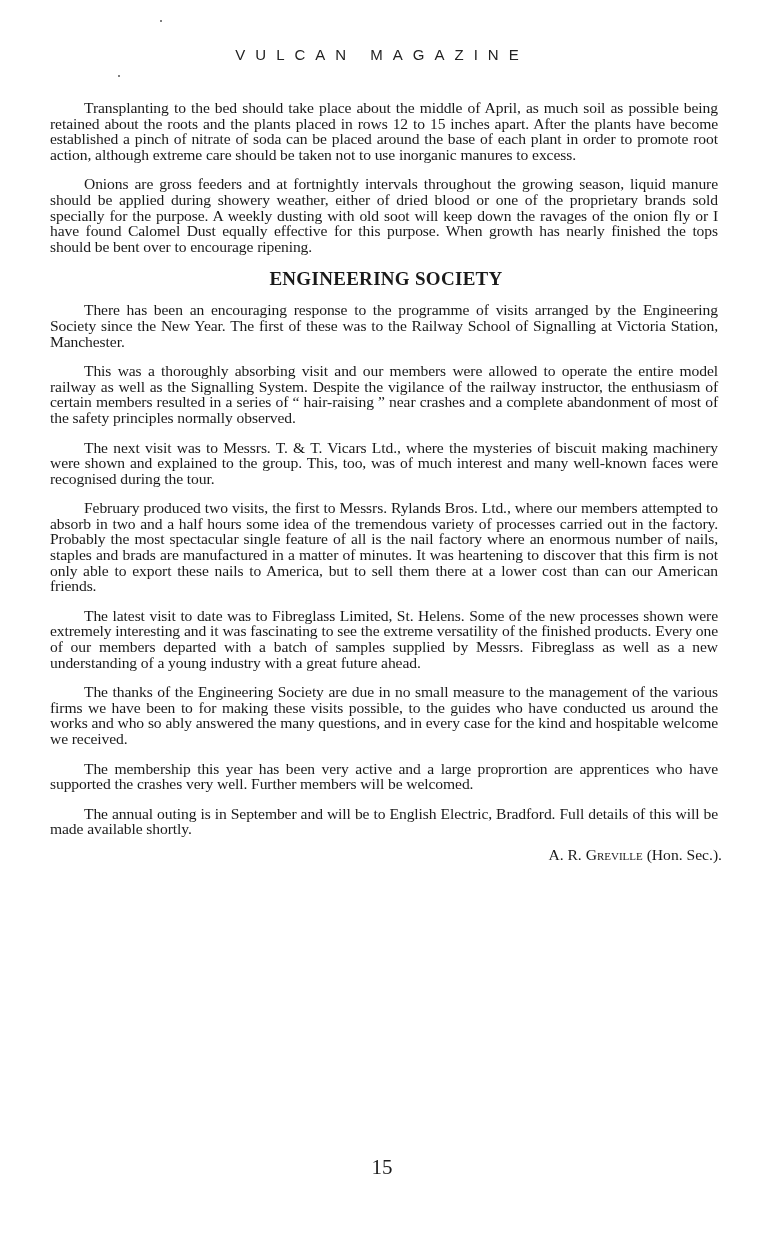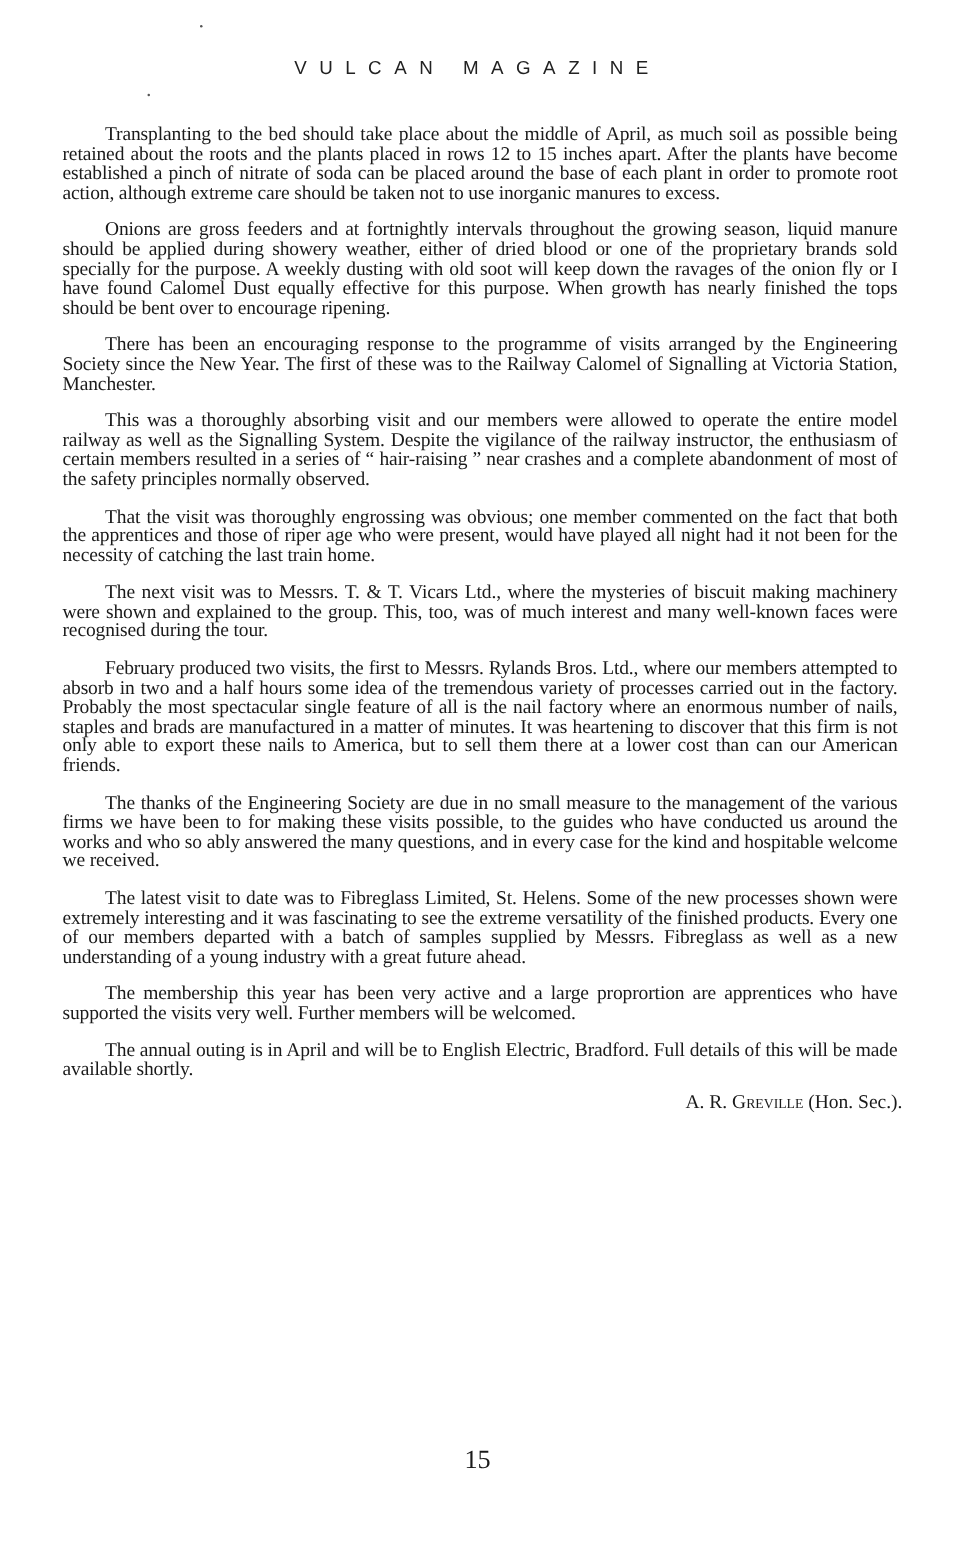--- a/index.html
+++ b/index.html
@@ -91,29 +91,29 @@
   <div class="running-head">VULCAN MAGAZINE</div>
 
   <div class="content">
 
     <section>
       <p class="para">Transplanting to the bed should take place about the middle of April, as much soil as possible being retained about the roots and the plants placed in rows 12 to 15 inches apart. After the plants have become established a pinch of nitrate of soda can be placed around the base of each plant in order to promote root action, although extreme care should be taken not to use inorganic manures to excess.</p>
       <p class="para">Onions are gross feeders and at fortnightly intervals throughout the growing season, liquid manure should be applied during showery weather, either of dried blood or one of the proprietary brands sold specially for the purpose. A weekly dusting with old soot will keep down the ravages of the onion fly or I have found Calomel Dust equally effective for this purpose. When growth has nearly finished the tops should be bent over to encourage ripening.</p>
     </section>
 
     <section>
-      <p class="para">There has been an encouraging response to the programme of visits arranged by the Engineering Society since the New Year. The first of these was to the Railway Calomel of Signalling at Victoria Station, Manchester.</p>
+      <h2 class="section-title">ENGINEERING SOCIETY</h2>
+      <p class="para">There has been an encouraging response to the programme of visits arranged by the Engineering Society since the New Year. The first of these was to the Railway School of Signalling at Victoria Station, Manchester.</p>
       <p class="para">This was a thoroughly absorbing visit and our members were allowed to operate the entire model railway as well as the Signalling System. Despite the vigilance of the railway instructor, the enthusiasm of certain members resulted in a series of “ hair-raising ” near crashes and a complete abandonment of most of the safety principles normally observed.</p>
-      <p class="para">That the visit was thoroughly engrossing was obvious; one member commented on the fact that both the apprentices and those of riper age who were present, would have played all night had it not been for the necessity of catching the last train home.</p>
       <p class="para">The next visit was to Messrs. T. &amp; T. Vicars Ltd., where the mysteries of biscuit making machinery were shown and explained to the group. This, too, was of much interest and many well-known faces were recognised during the tour.</p>
       <p class="para">February produced two visits, the first to Messrs. Rylands Bros. Ltd., where our members attempted to absorb in two and a half hours some idea of the tremendous variety of processes carried out in the factory. Probably the most spectacular single feature of all is the nail factory where an enormous number of nails, staples and brads are manufactured in a matter of minutes. It was heartening to discover that this firm is not only able to export these nails to America, but to sell them there at a lower cost than can our American friends.</p>
+      <p class="para">The latest visit to date was to Fibreglass Limited, St. Helens. Some of the new processes shown were extremely interesting and it was fascinating to see the extreme versatility of the finished products. Every one of our members departed with a batch of samples supplied by Messrs. Fibreglass as well as a new understanding of a young industry with a great future ahead.</p>
       <p class="para">The thanks of the Engineering Society are due in no small measure to the management of the various firms we have been to for making these visits possible, to the guides who have conducted us around the works and who so ably answered the many questions, and in every case for the kind and hospitable welcome we received.</p>
-      <p class="para">The latest visit to date was to Fibreglass Limited, St. Helens. Some of the new processes shown were extremely interesting and it was fascinating to see the extreme versatility of the finished products. Every one of our members departed with a batch of samples supplied by Messrs. Fibreglass as well as a new understanding of a young industry with a great future ahead.</p>
-      <p class="para">The membership this year has been very active and a large proprortion are apprentices who have supported the visits very well. Further members will be welcomed.</p>
-      <p class="para" style="margin-bottom:10px;">The annual outing is in April and will be to English Electric, Bradford. Full details of this will be made available shortly.</p>
+      <p class="para">The membership this year has been very active and a large proprortion are apprentices who have supported the crashes very well. Further members will be welcomed.</p>
+      <p class="para" style="margin-bottom:10px;">The annual outing is in September and will be to English Electric, Bradford. Full details of this will be made available shortly.</p>
       <div class="signature" style="margin-top:4px;">
         <span>A. R.</span>
         <span class="sig-smallcaps">Greville</span>
         <span>(Hon. Sec.).</span>
       </div>
     </section>
 
   </div>
 
   <div class="page-number">15</div>

